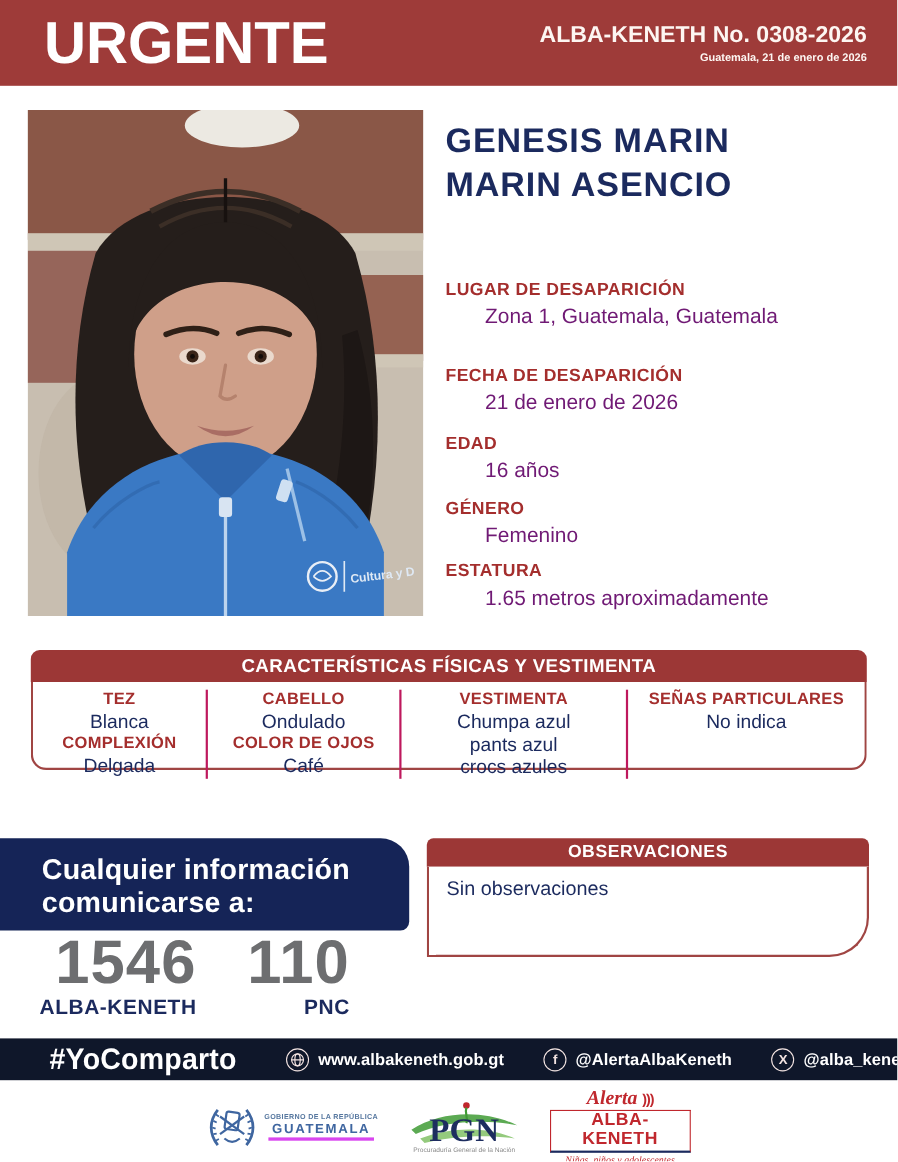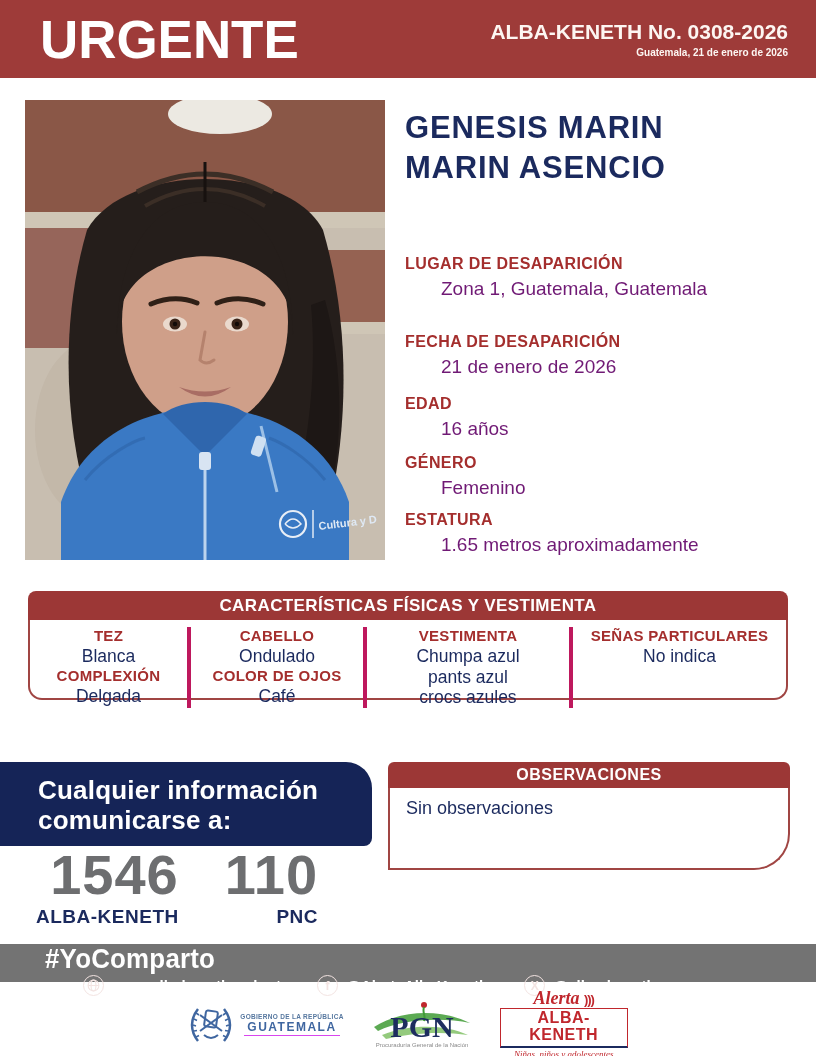--- a/index.html
+++ b/index.html
@@ -39,21 +39,21 @@
     display:flex;align-items:center;justify-content:center;
     font-size:17px;font-weight:800;letter-spacing:0.4px;
   }
   .char-body{
     box-sizing:border-box;border:2px solid #a04543;border-top:none;
     border-radius:0 0 14px 14px;background:#ffffff;height:80px;
     display:grid;grid-template-columns:157px 176px 206px 1fr;
     padding:7px 0 8px 0;
   }
   .char-col{display:flex;flex-direction:column;align-items:center;text-align:center;}
-  .char-col + .char-col{border-left:4px solid #be185d;}
+  .char-col + .char-col{border-left:2px solid #be185d;}
   .char-item + .char-item{margin-top:0;}
   .char-label{color:#a42e2d;font-size:15px;font-weight:800;letter-spacing:0.3px;}
   .char-value{color:#1b2a5e;font-size:17.5px;margin-top:2px;white-space:pre-line;line-height:1.18;}
   
   .contact-box{
     position:absolute;left:0;top:762px;width:372px;height:84px;background:#152457;
     border-radius:0 26px 8px 0;box-sizing:border-box;padding:13px 0 0 38px;
   }
   .contact-title{color:#ffffff;font-size:26px;font-weight:800;line-height:1.16;letter-spacing:0.2px;}
   .numbers-row{position:absolute;left:0;top:852px;width:372px;display:flex;align-items:flex-start;}
@@ -69,43 +69,43 @@
     display:flex;align-items:center;justify-content:center;
     font-size:16px;font-weight:800;letter-spacing:0.5px;
   }
   .obs-body{
     box-sizing:border-box;border:2px solid #a04543;border-top:none;background:#ffffff;
     border-radius:0 0 36px 0;height:82px;padding:10px 16px;
     color:#1b2a5e;font-size:18px;
   }
   
   .footer-bar{
-    position:absolute;left:0;top:944px;width:816px;height:38px;background:#737373;
-    display:flex;align-items:flex-start;box-sizing:border-box;padding:0 30px 0 45px;flex-direction:column;
+    position:absolute;left:0;top:944px;width:816px;height:38px;background:#0f172a;
+    display:flex;align-items:center;box-sizing:border-box;padding:0 30px 0 45px;
   }
   .hashtag{color:#ffffff;font-size:27px;font-weight:800;letter-spacing:0.2px;
     transform:scaleX(0.96);transform-origin:left center;}
   .footer-links{display:flex;align-items:center;margin-left:38px;gap:36px;}
   .footer-link{display:flex;align-items:center;gap:8px;color:#ffffff;}
   .link-icon{
     width:21px;height:21px;border:1.6px solid #f3e4e2;border-radius:50%;
     display:flex;align-items:center;justify-content:center;box-sizing:border-box;
     color:#f3e4e2;font-size:12px;font-weight:800;flex:none;
   }
   .link-text{font-size:15px;font-weight:700;letter-spacing:0.1px;}
   
   .logos-row{
     position:absolute;left:0;top:996px;width:816px;height:56px;
     display:flex;align-items:center;justify-content:center;gap:28px;
   }
   .gov-logo{display:flex;align-items:center;gap:6px;}
   .gov-text{display:flex;flex-direction:column;align-items:center;}
   .gov-line1{color:#56779f;font-size:6.5px;font-weight:700;letter-spacing:0.3px;}
   .gov-line2{color:#3f66a0;font-size:12px;font-weight:800;letter-spacing:1.5px;
-    border-bottom:1px solid #d946ef;padding:0 3px 1px 3px;}
+    border-bottom:3px solid #d946ef;padding:0 3px 1px 3px;}
   .pgn-logo{position:relative;width:100px;height:54px;}
   .alba-logo{width:128px;text-align:center;position:relative;}
   .alba-script{
     color:#c0272d;font-family:"Liberation Serif", serif;font-style:italic;font-weight:700;
     font-size:18px;line-height:1;
   }
   .alba-waves{color:#c0272d;font-weight:800;font-size:13px;letter-spacing:-1px;}
   .alba-block{
     color:#c0272d;font-size:16px;font-weight:800;letter-spacing:0.5px;line-height:1.05;
     border:1.5px solid #c0272d;border-bottom:2.5px solid #1b2a5e;

